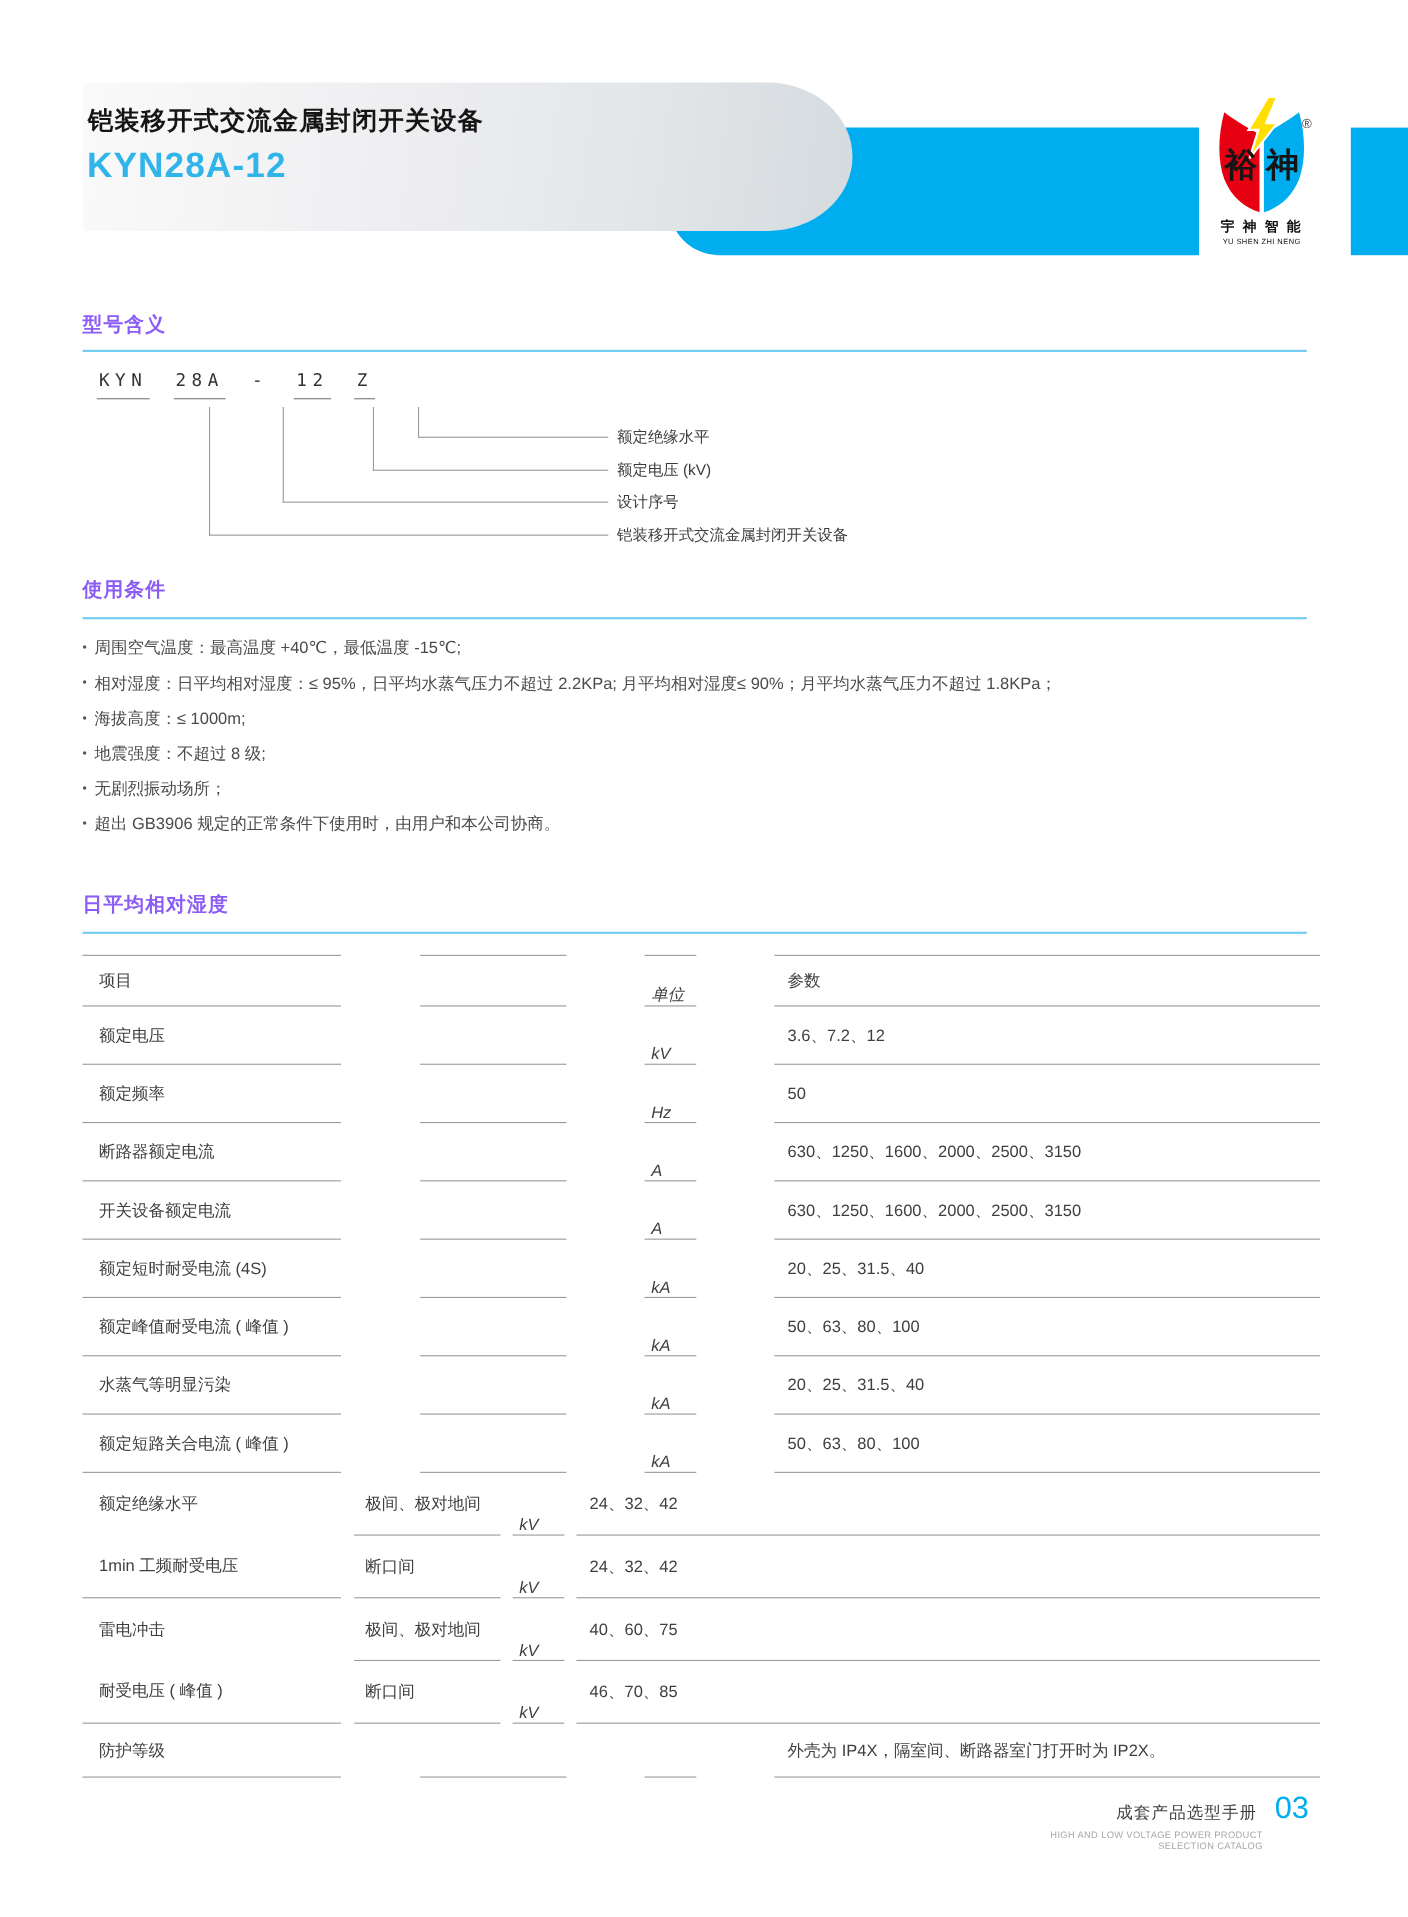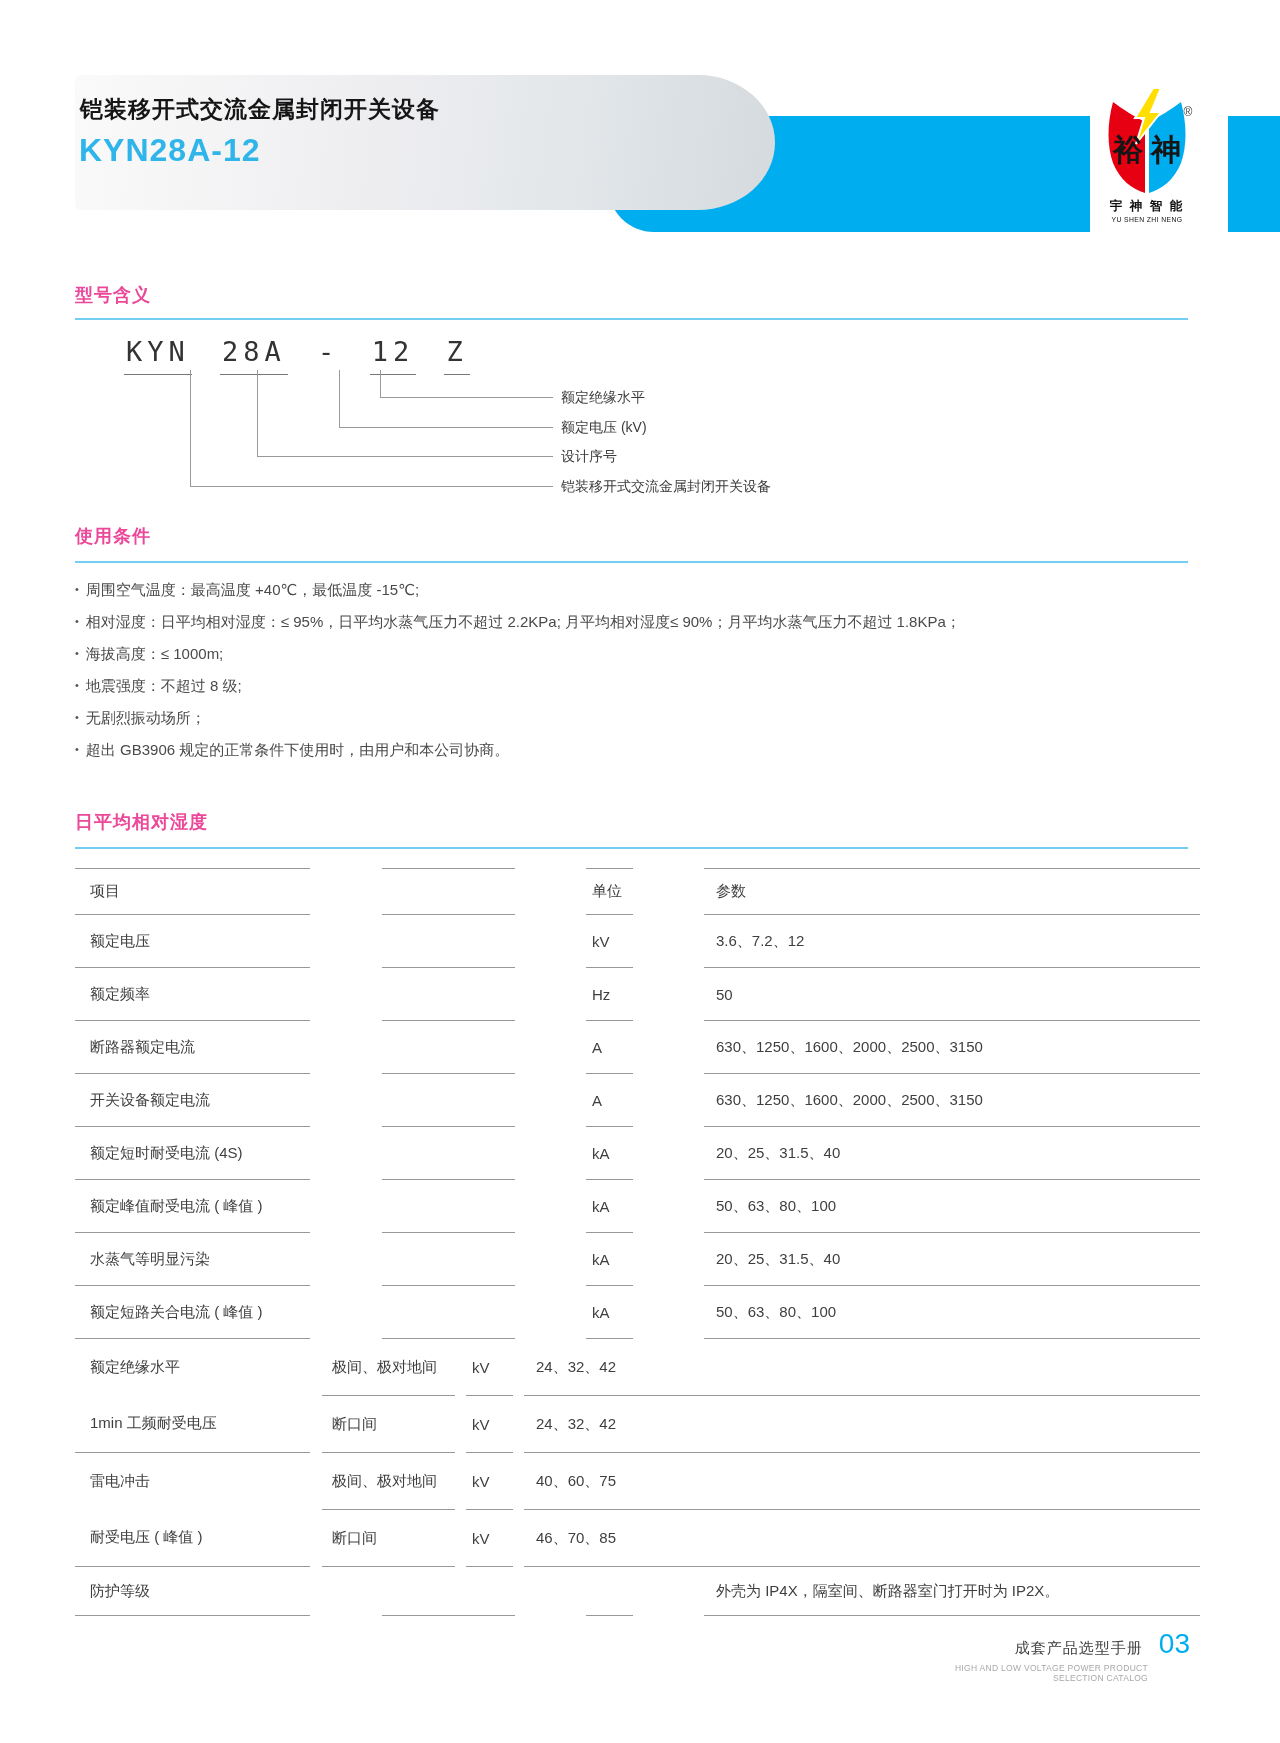--- a/index.html
+++ b/index.html
@@ -20,48 +20,48 @@
     border-radius:6px 80px 80px 6px / 6px 70px 70px 6px; }
   .doc-title { position:absolute; left:80px; top:94px; font-size:23px; font-weight:bold;
     color:#151515; letter-spacing:1px; }
   .doc-model { position:absolute; left:79px; top:132px; font-size:32px; font-weight:600;
     color:#2FB5EA; letter-spacing:1px; }
 
   
   .logo { position:absolute; left:1100px; top:86px; width:94px; height:142px; }
 
   
-  .sec-head { position:absolute; left:75px; font-size:18px; font-weight:bold; color:#ec4899; letter-spacing:1px; }
+  .sec-head { position:absolute; left:75px; font-size:18px; font-weight:bold; color:#8b5cf6; letter-spacing:1px; }
   .sec-rule { position:absolute; left:75px; width:1113px; height:2px; background:#74CEF1; }
 
   
   .diagram { position:absolute; left:75px; top:330px; width:1125px; height:180px; }
   .code-row { position:absolute; left:13px; top:6px; font-family:"DejaVu Sans Mono","Liberation Mono",monospace;
-    font-size:27px; color:#333; white-space:nowrap;margin-left:36px; }
+    font-size:16px; color:#333; white-space:nowrap; }
   .code-part { display:inline-block; letter-spacing:5px; padding:0 2px 7px 2px; margin-right:12px;
     border-bottom:1px solid #777; }
   .code-part.nounder { border-bottom:none; }
   .conn { position:absolute; top:40px; border-left:1px solid #999; border-bottom:1px solid #999; }
   .dlabel { position:absolute; left:486px; font-size:14px; color:#3c3c3c; white-space:nowrap; }
 
   
   .bullets { position:absolute; left:75px; top:574px; width:1113px; }
   .bullet { height:32px; line-height:32px; font-size:15px; color:#4a4a4a; white-space:nowrap; }
   .bullet::before { content:"•"; font-size:11px; color:#555; margin-right:7px; position:relative; top:-2px; }
 
   
   .ttable { position:absolute; left:75px; top:868px; width:1125px; }
   .trow, .subrow { display:flex; align-items:center; }
   .trow  { height:53px;gap:30px; }
   .trow.th { height:47px; }
   .trow.last { height:49px; }
   .subrow { height:57px; }
   .cA1 { width:235px; height:100%; display:flex; align-items:center; padding-left:15px; white-space:nowrap; }
   .cA2 { width:133px; height:100%; display:flex; align-items:center; padding-left:10px; white-space:nowrap; }
-  .cB  { width:47px;  height:100%; display:flex; align-items:center; padding-left:6px; white-space:nowrap; }
+  .cB  { width:47px;  height:100%; display:flex; align-items:flex-end; padding-left:6px; white-space:nowrap;font-style:italic; }
   .cC  { flex:1;      height:100%; display:flex; align-items:center; padding-left:12px; white-space:nowrap; }
   .g1 { width:12px; height:100%; } .g2 { width:11px; height:100%; }
   .trow .cA1, .trow .cA2, .trow .cB, .trow .cC,
   .subrow .cA2, .subrow .cB, .subrow .cC { border-bottom:1px solid #999; }
   .trow.th .cA1, .trow.th .cA2, .trow.th .cB, .trow.th .cC { border-top:1px solid #999; }
   .ttable { font-size:15px; color:#3f3f3f; }
   .tspan { display:flex; }
   .tspan .cA1.spanlabel { height:auto; flex-direction:column; align-items:flex-start;
     justify-content:space-around; border-bottom:1px solid #999; }
   .tspan .g1 { border-bottom:none; }

